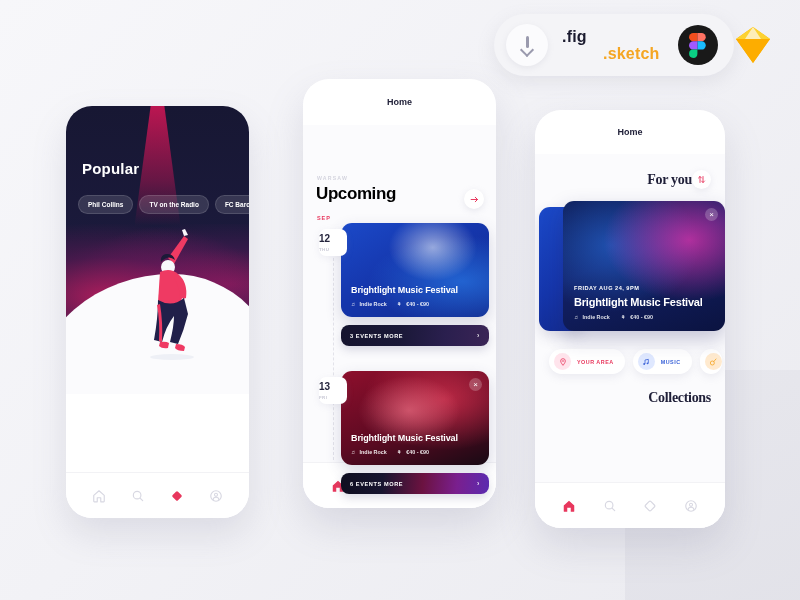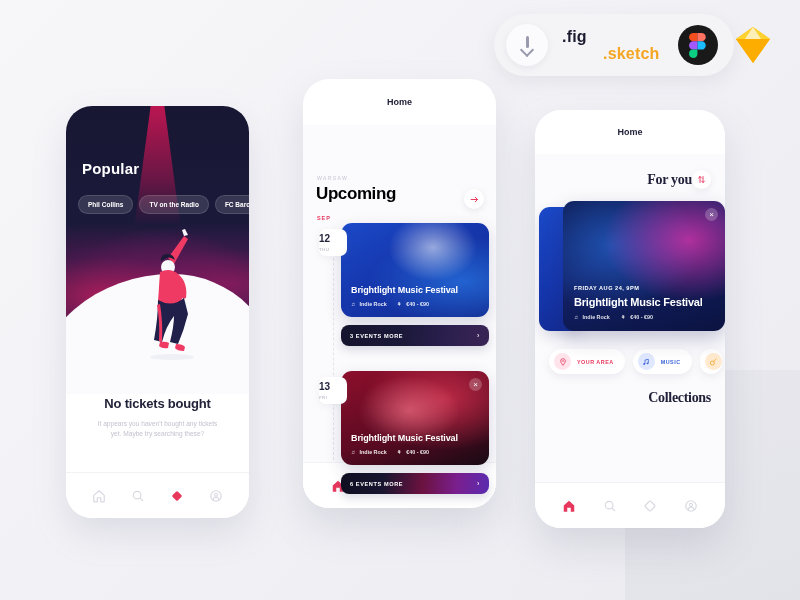--- a/index.html
+++ b/index.html
@@ -321,24 +321,20 @@
       <ellipse cx="34" cy="133" rx="22" ry="3" fill="#eef0f6"></ellipse>
     </svg>
     <div class="p1-popular">Popular</div>
     <div class="p1-chips">
       <div class="p1-chip">Phil Collins</div>
       <div class="p1-chip">TV on the Radio</div>
       <div class="p1-chip">FC Barcelon</div>
     </div>
   </div>
 
-  <div class="p1-empty">
-    <h2>No tickets bought</h2>
-    <p>It appears you haven't bought any tickets yet. Maybe try searching these?</p>
-  </div>
 
   <div class="navbar">
     <svg width="14" height="14" viewBox="0 0 24 24">
       <path d="M3 11l9-8 9 8v10a1 1 0 01-1 1h-5v-7H9v7H4a1 1 0 01-1-1z" fill="none" stroke="#d8d8e2" stroke-width="2" stroke-linejoin="round"></path>
     </svg>
     <svg width="14" height="14" viewBox="0 0 24 24">
       <circle cx="10.5" cy="10.5" r="6.5" fill="none" stroke="#d8d8e2" stroke-width="2"></circle>
       <line x1="15.5" y1="15.5" x2="20" y2="20" stroke="#d8d8e2" stroke-width="2" stroke-linecap="round"></line>
     </svg>
     <svg width="14" height="14" viewBox="0 0 24 24">

